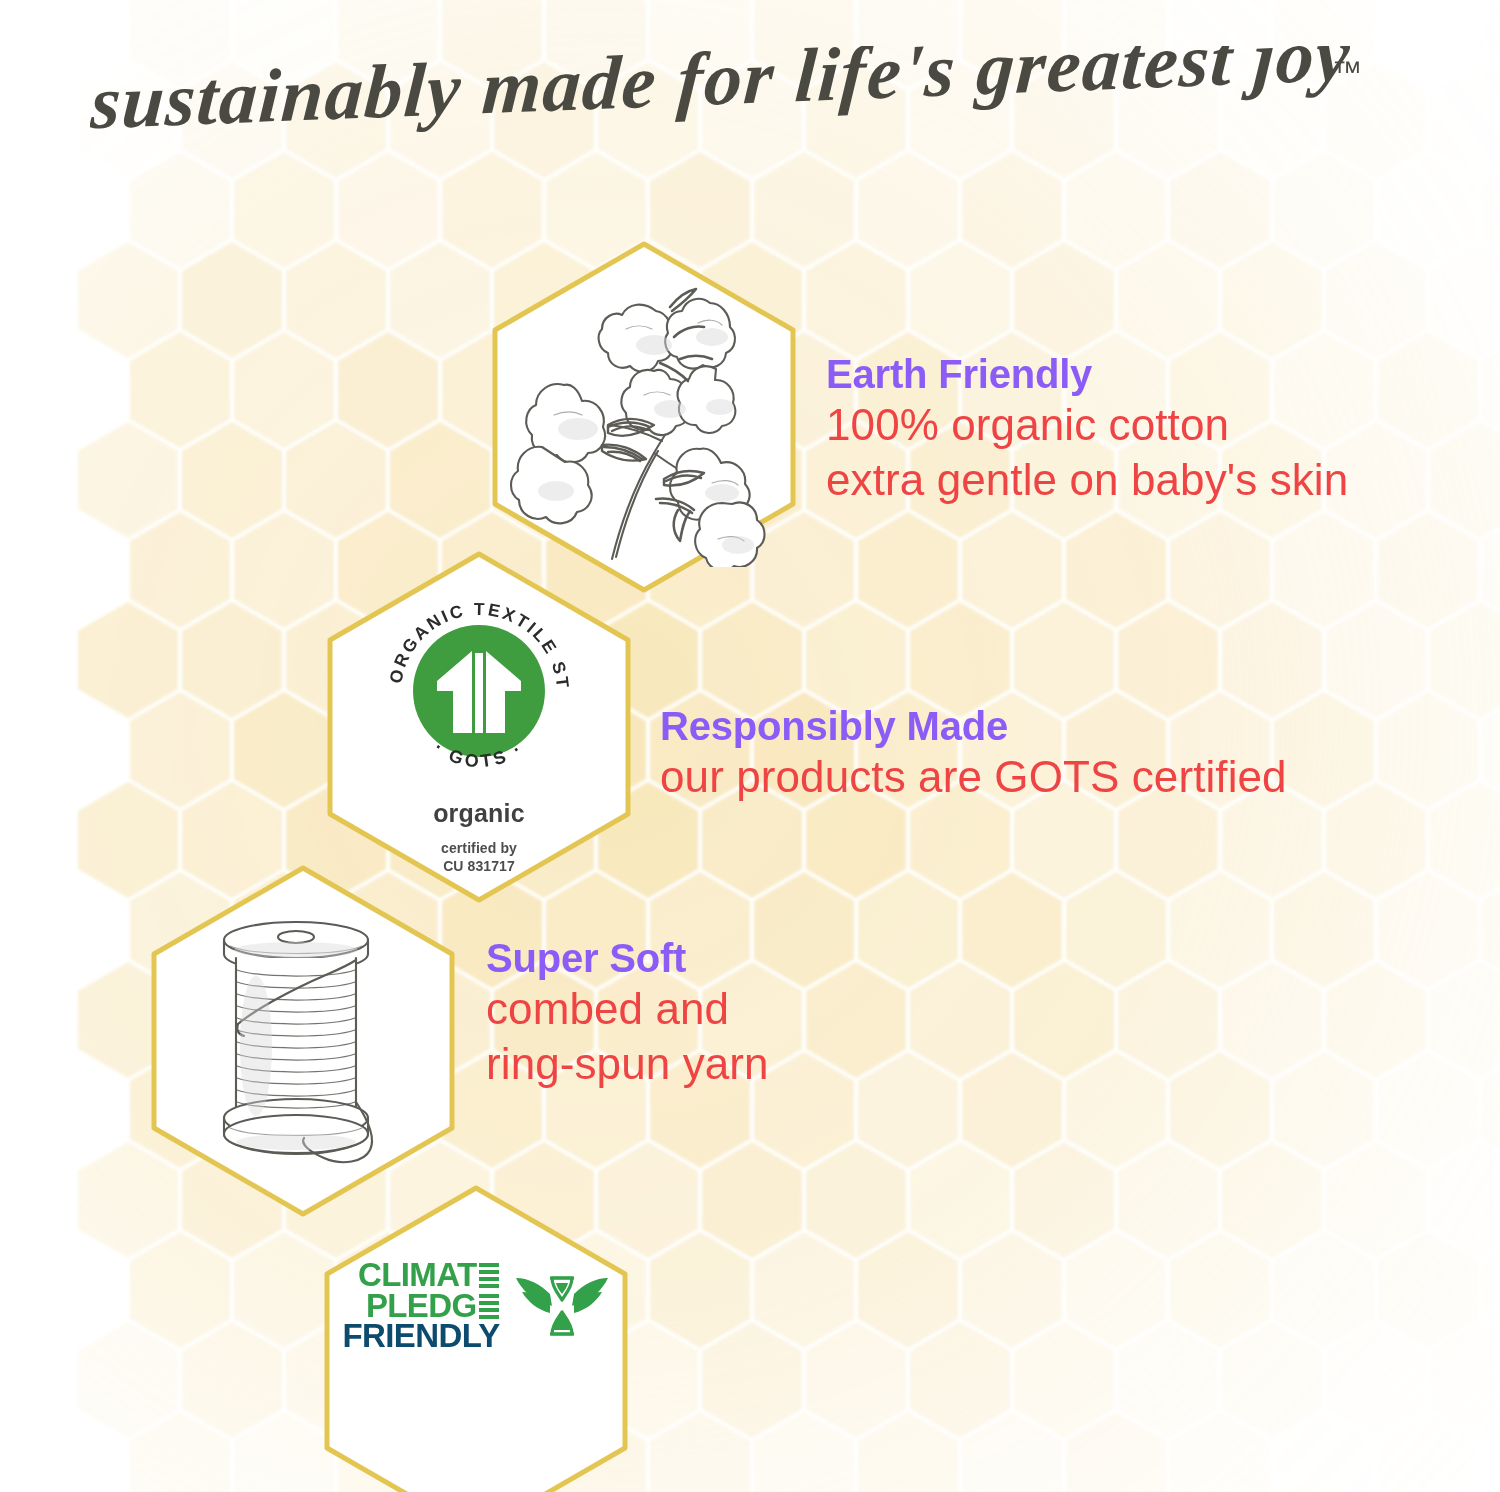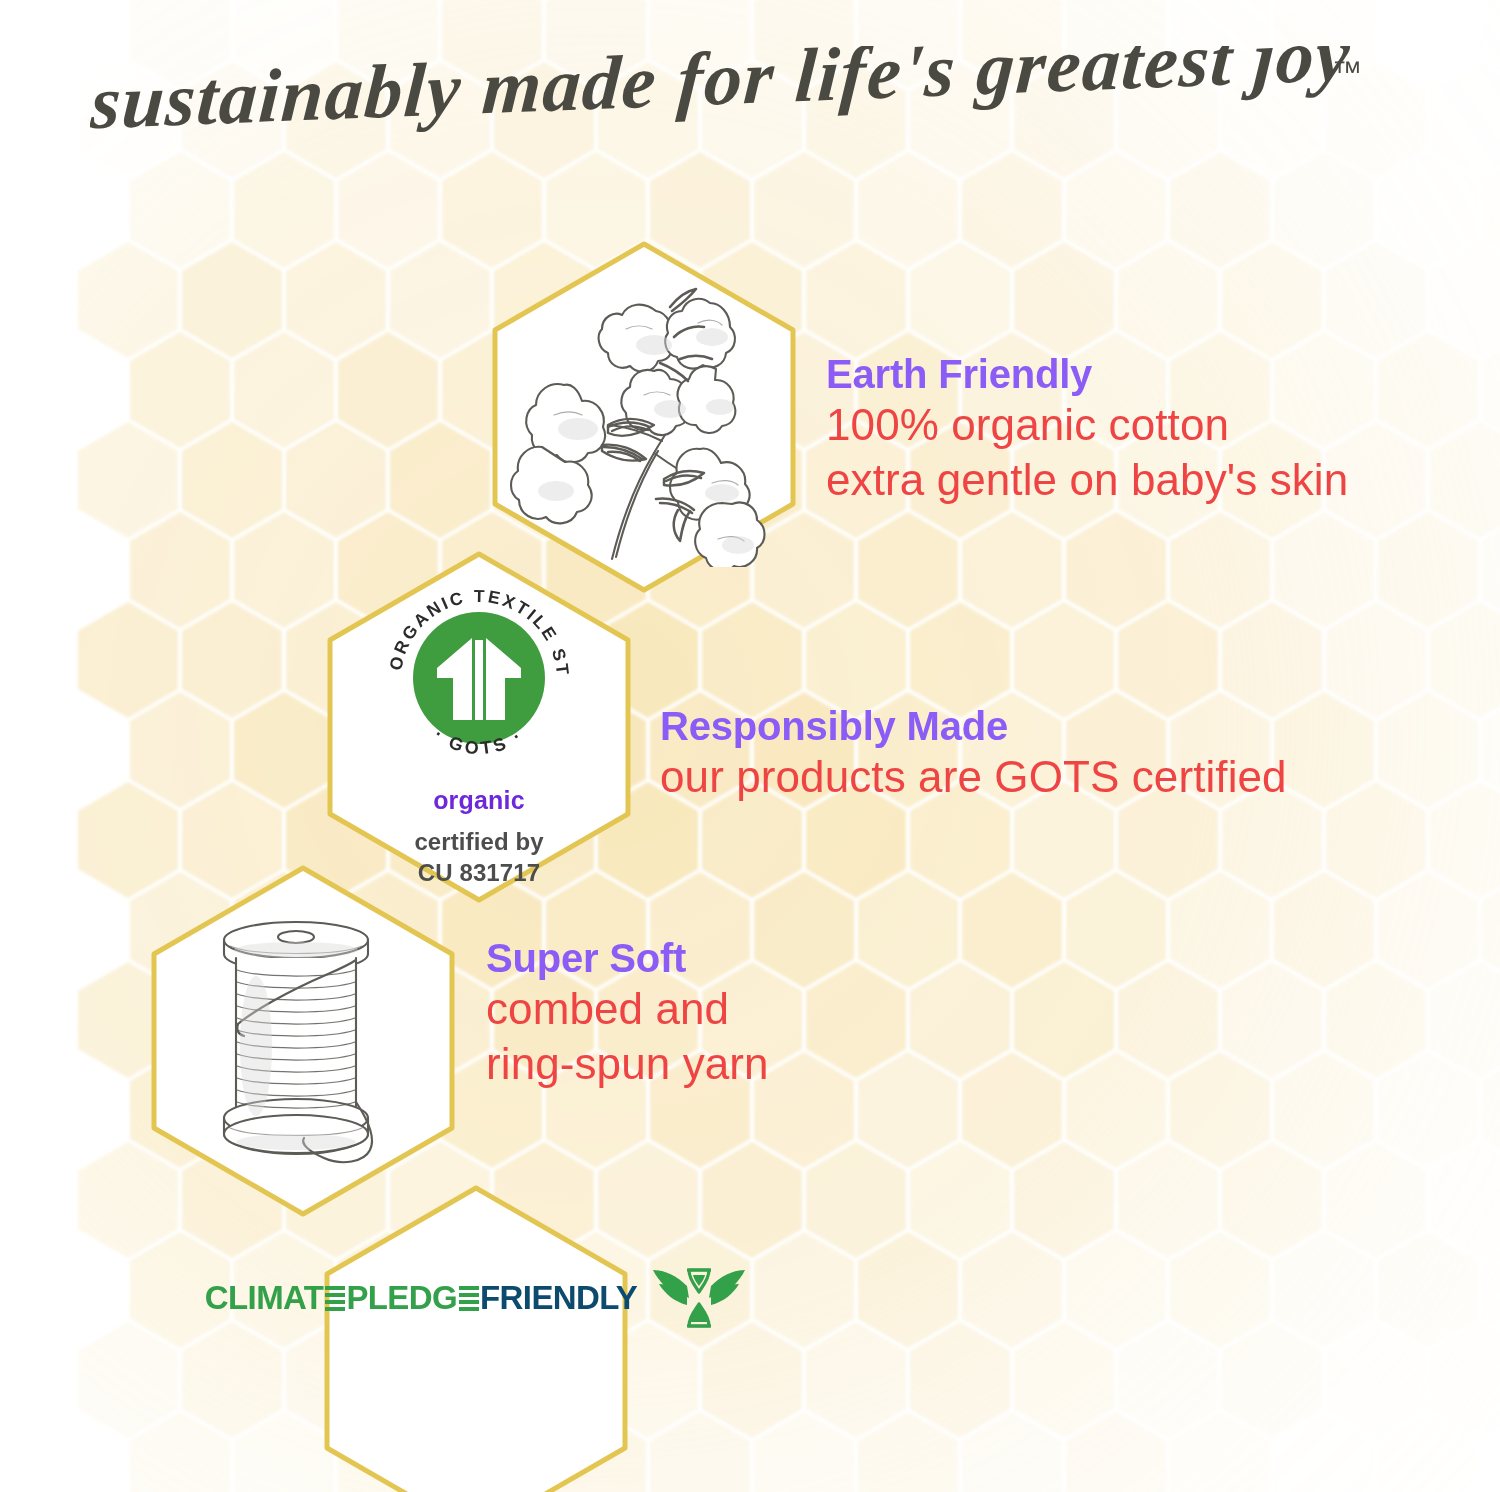--- a/index.html
+++ b/index.html
@@ -88,44 +88,44 @@
     display: flex;
     flex-direction: column;
     align-items: center;
     justify-content: flex-start;
     padding-top: 4px;
   }
   .gots-caption-1 {
     font-family: "Liberation Sans", sans-serif;
     font-weight: bold;
     font-size: 25px;
-    color: #6d28d9;
+    color: #404040;
     margin-top: 0;
     letter-spacing: 0.2px;
   }
   .gots-caption-2 {
     font-family: "Liberation Sans", sans-serif;
     font-weight: bold;
-    font-size: 24px;
+    font-size: 14px;
     color: #4d4d4d;
     margin-top: 12px;
     line-height: 1.28;
     text-align: center;
     letter-spacing: 0.1px;
   }
 
   
   .cpf-wrap {
     display: flex;
     align-items: center;
     gap: 14px;
   }
   .cpf-words {
     display: flex;
-    flex-direction: row;
+    flex-direction: column;
     line-height: 0.93;
     align-items: flex-end;
   }
   .cpf-line {
     font-family: "Liberation Sans", sans-serif;
     font-weight: bold;
     font-size: 33px;
     letter-spacing: -0.6px;
     display: flex;
     align-items: center;

